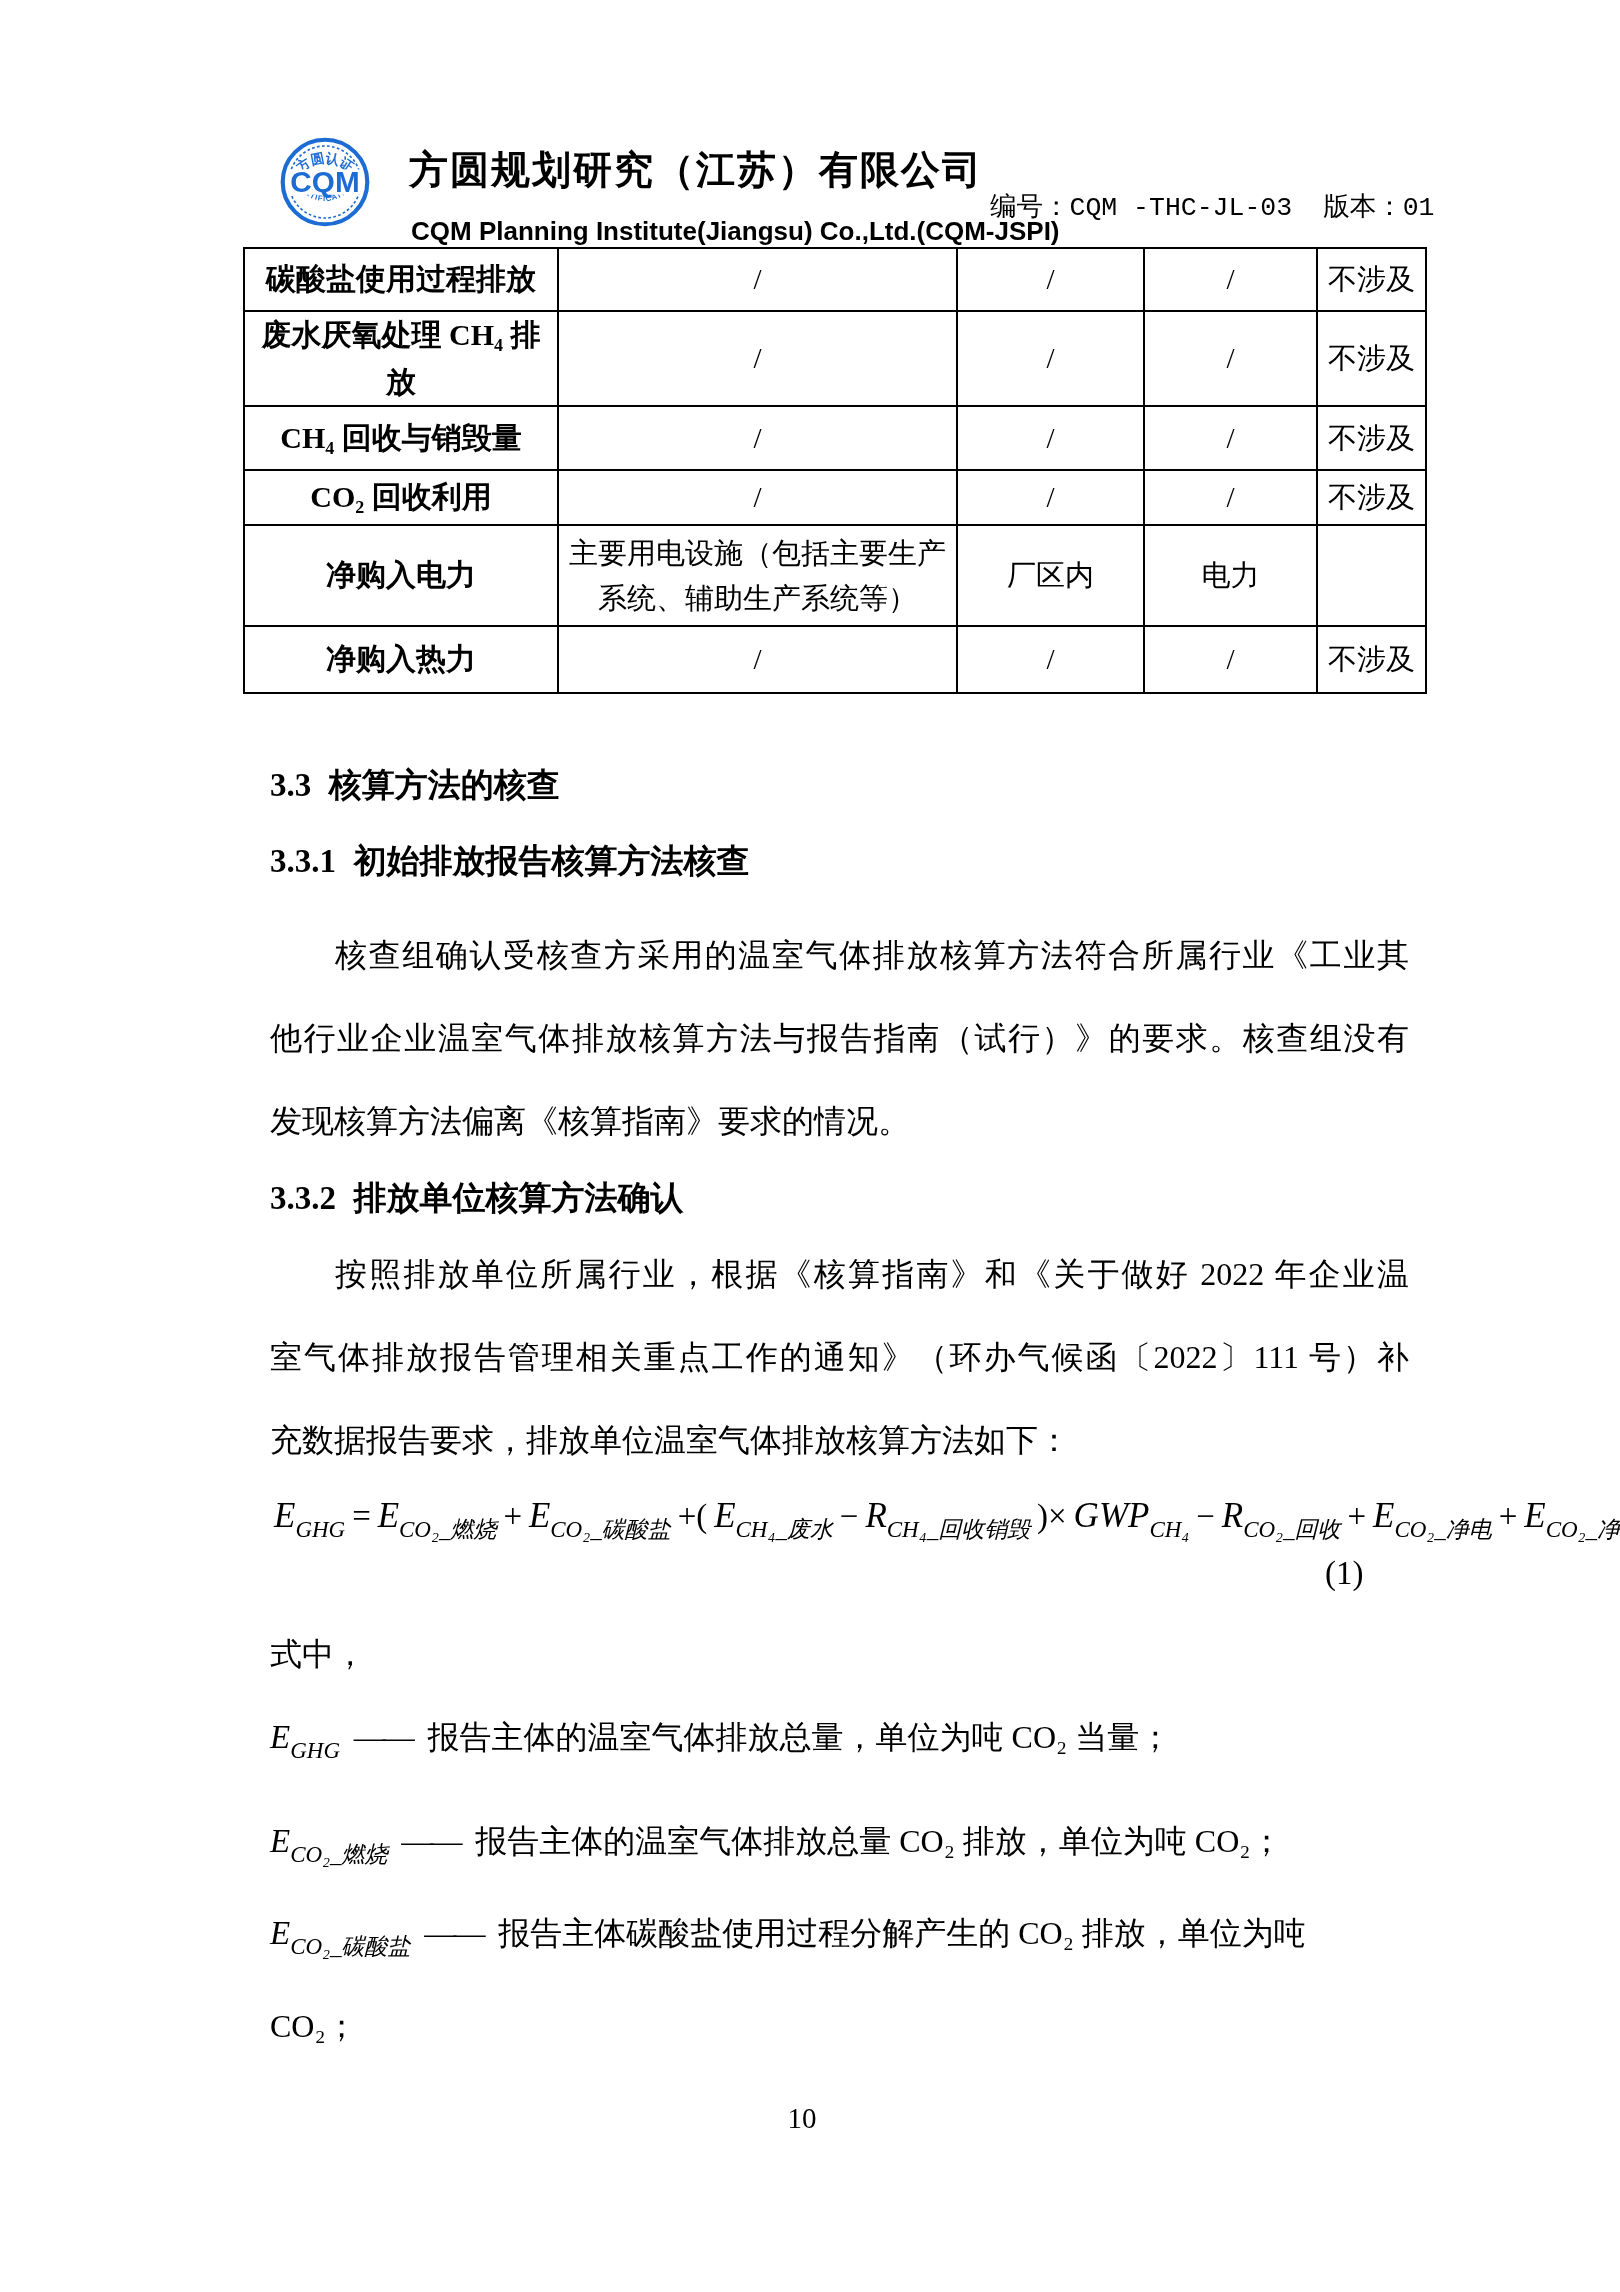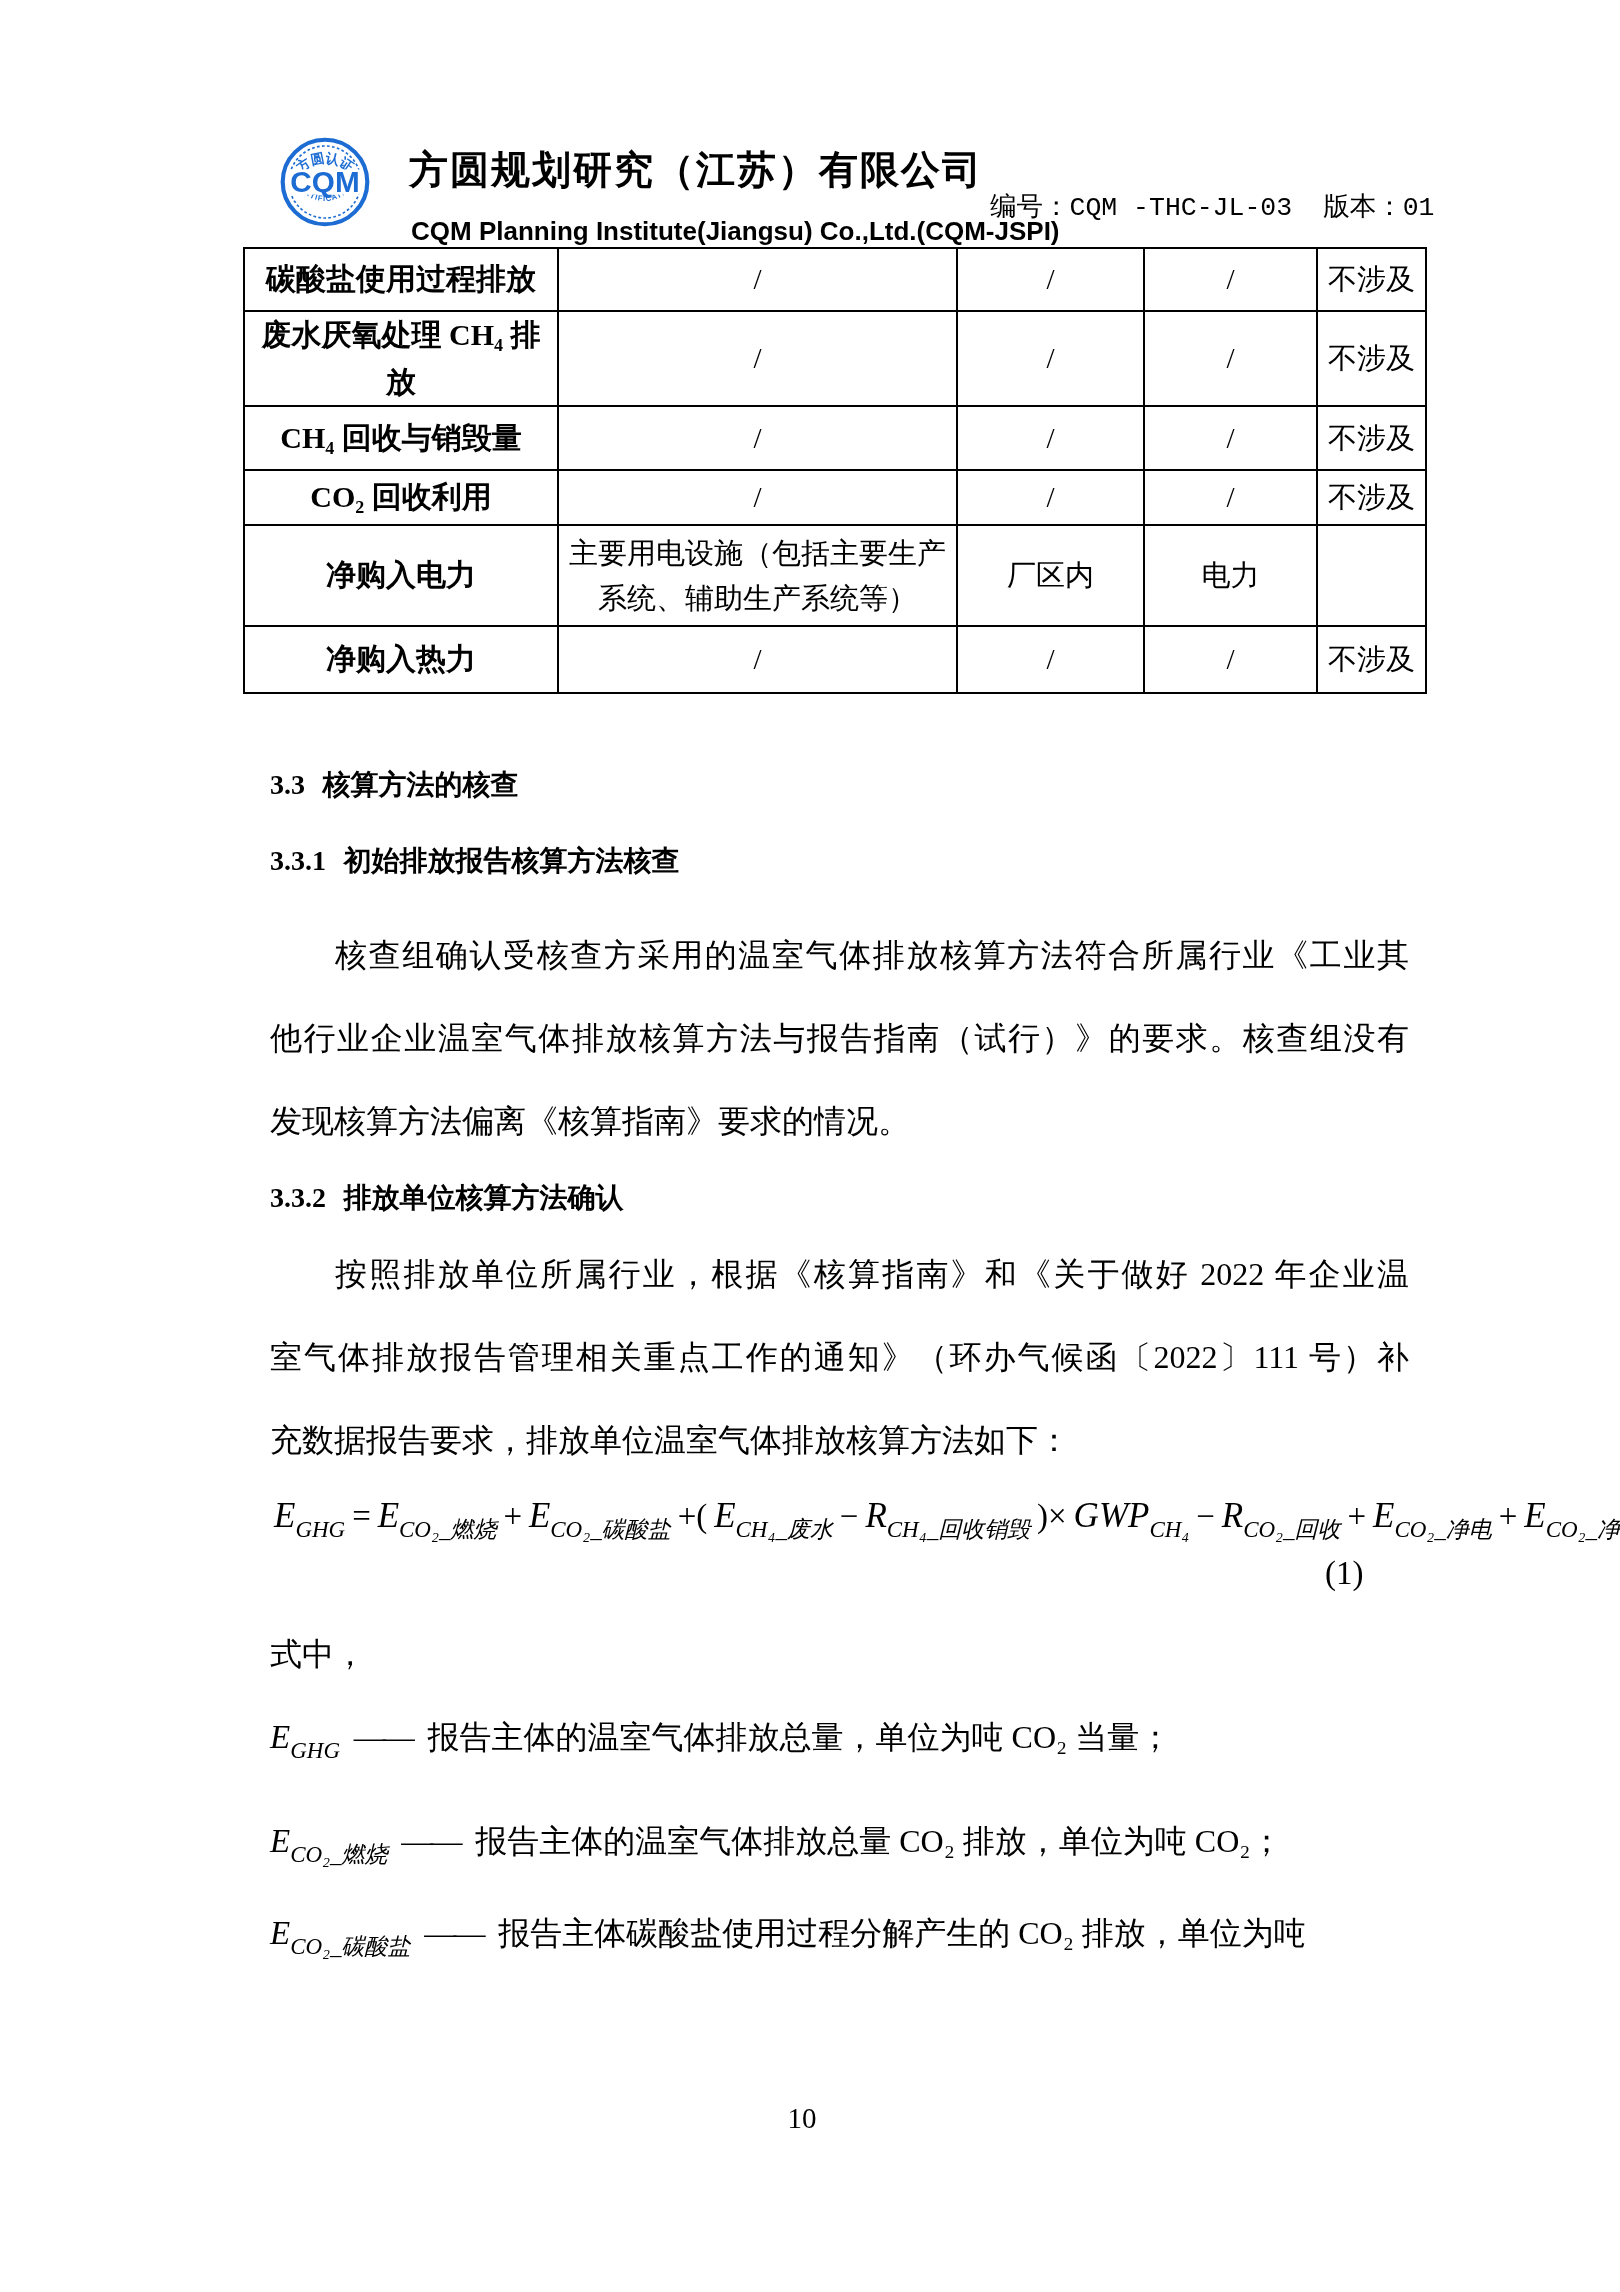--- a/index.html
+++ b/index.html
@@ -22,21 +22,21 @@
   
   .tblwrap{left:243px;top:247px;}
   table{border-collapse:collapse;table-layout:fixed;width:1182px;}
   td{border:2px solid #000;text-align:center;vertical-align:middle;
      font-size:29px;line-height:1.55;padding:0 5.9px;overflow:hidden;}
   td.lbl{font-weight:bold;font-size:30px;}
   tr.r1 td{height:61px;} tr.r2 td{height:67px;} tr.r3 td{height:62px;}
   tr.r4 td{height:53px;} tr.r5 td{height:99px;} tr.r6 td{height:65px;}
 
   
-  .heading{left:270px;font-size:28px;font-weight:bold;line-height:43px;white-space:nowrap;}
+  .heading{left:270px;font-size:33px;font-weight:bold;line-height:43px;white-space:nowrap;}
   .heading .hnum{font-family:"Liberation Serif","DejaVu Serif",serif;margin-right:17.6px;}
   .heading .htxt{font-family:"Liberation Sans","DejaVu Sans",sans-serif;}
   .para{left:270px;width:1139px;}
   .pline{display:block;font-size:32px;line-height:83px;height:83px;
          text-align:justify;text-align-last:justify;white-space:normal;}
   .pline.first{padding-left:65px;width:1074px;}
   .pline.last{text-align-last:left;}
 
   
   .formula{left:274px;top:1485px;white-space:nowrap;line-height:61px;}
@@ -171,17 +171,17 @@
 
 <div class="abs defrow" style="top:1691px">
   <span class="term"><i class="dv">E</i><sub class="dsub">GHG</sub></span><span class="ddash">——</span><span class="dtext">报告主体的温室气体排放总量，单位为吨 CO₂ 当量；</span>
 </div>
 
 <div class="abs defrow" style="top:1795px">
   <span class="term"><i class="dv">E</i><sub class="dsub">CO₂_燃烧</sub></span><span class="ddash">——</span><span class="dtext">报告主体的温室气体排放总量 CO₂ 排放，单位为吨 CO₂；</span>
 </div>
 
 <div class="abs defrow" style="top:1887px">
-  <span class="term"><i class="dv">E</i><sub class="dsub">CO₂_碳酸盐</sub></span><span class="ddash">——</span><span class="dtext">报告主体碳酸盐使用过程分解产生的 CO₂ 排放，单位为吨</span>
+  <span class="term"><i class="dv">E</i><sub class="dsub">CO₂_碳酸盐</sub></span><span class="ddash">——</span><span class="dtext">报告主体碳酸盐使用过程分解产生的 CO₂ 排放，单位为吨</span><span class="dwrap">CO₂；</span>
 </div>
 
 <div class="abs pageno">10</div>
 
 
 </body></html>

